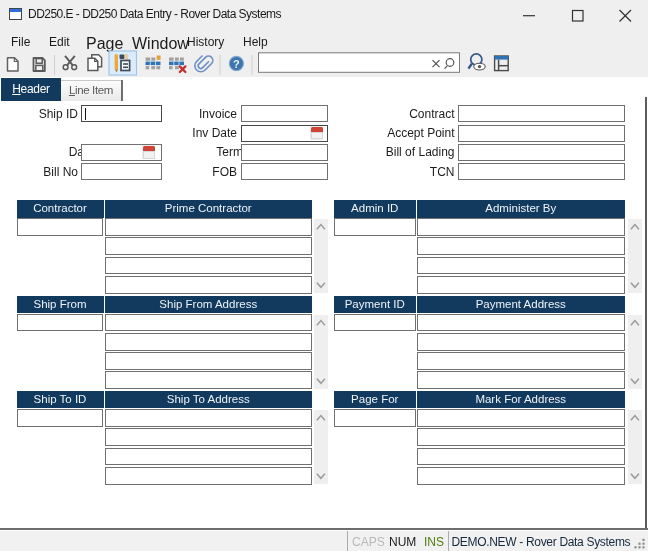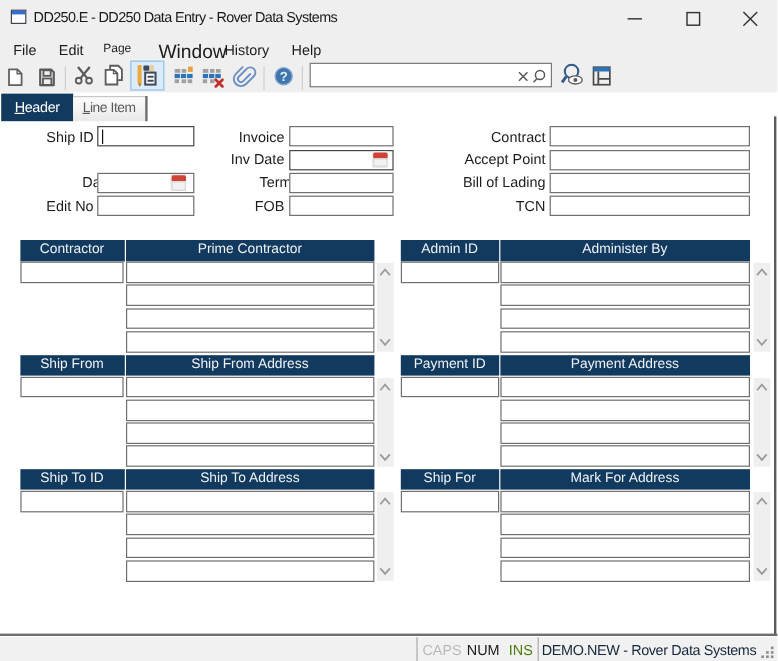--- a/index.html
+++ b/index.html
@@ -27,21 +27,21 @@
 
 <svg class="abs" style="left:500px;top:0px;" width="148" height="30" viewBox="0 0 148 30">
   <line x1="23" y1="15.7" x2="35" y2="15.7" stroke="#333" stroke-width="1.2"></line>
   <rect x="72.5" y="10.5" width="10.5" height="10.5" fill="none" stroke="#333" stroke-width="1.2"></rect>
   <line x1="119.5" y1="10" x2="131" y2="21.5" stroke="#333" stroke-width="1.2"></line>
   <line x1="131" y1="10" x2="119.5" y2="21.5" stroke="#333" stroke-width="1.2"></line>
 </svg>
 
 <div class="abs" style="left:11px;top:35px;font-size:12px;color:#1b1b1b;">File</div>
 <div class="abs" style="left:49px;top:35px;font-size:12px;color:#1b1b1b;">Edit</div>
-<div class="abs" style="left:86px;top:35px;font-size:10px;color:#1b1b1b;">Page</div>
+<div class="abs" style="left:86px;top:35px;font-size:16px;color:#1b1b1b;">Page</div>
 <div class="abs" style="left:132px;top:35px;font-size:16px;color:#1b1b1b;">Window</div>
 <div class="abs" style="left:187px;top:35px;font-size:12px;color:#1b1b1b;">History</div>
 <div class="abs" style="left:243px;top:35px;font-size:12px;color:#1b1b1b;">Help</div>
 
 <svg class="abs" style="left:0;top:50px;" width="648" height="28" viewBox="0 0 648 28">
 
   <path d="M7.5 7.8 L14.5 7.8 L18 11.3 L18 21 L7.5 21 Z" fill="#fdfdfd" stroke="#606060" stroke-width="1.5" stroke-linejoin="round"></path>
   <path d="M14.3 8 L14.3 11.5 L17.8 11.5" fill="none" stroke="#606060" stroke-width="1.2"></path>
 
   <path d="M33.5 8 L42.5 8 L44.8 10.3 L44.8 21 L33.5 21 Z" fill="none" stroke="#5a5a5a" stroke-width="1.8" stroke-linejoin="round"></path>
@@ -144,21 +144,21 @@
 <div class="lbl" style="left:0px;top:107px;width:78px;">Ship ID</div>
 <div class="inp" style="left:81px;top:105.4px;width:81px;height:17px;border-color:#464646;"></div>
 <div class="abs" style="left:84.5px;top:107.9px;width:1.2px;height:12px;background:#111;"></div>
 <div class="lbl" style="left:0px;top:145.4px;width:78px;margin-left:16px;">Date</div>
 <div class="inp" style="left:81px;top:143.8px;width:81px;height:17px;"></div>
 <div class="abs" style="left:141.5px;top:145.3px;width:13.5px;height:13.8px;background:#ebebeb;"></div>
 <div class="cal" style="left:143px;top:146px;">
     <div class="t"></div>
     <div class="b"></div>
   </div>
-<div class="lbl" style="left:0px;top:164.6px;width:78px;">Edit No</div>
+<div class="lbl" style="left:0px;top:164.6px;width:78px;">Bill No</div>
 <div class="inp" style="left:81px;top:163px;width:81px;height:17px;"></div>
 
 <div class="lbl" style="left:140px;top:107px;width:97px;">Invoice</div>
 <div class="inp" style="left:241px;top:105.4px;width:87px;height:17px;"></div>
 <div class="lbl" style="left:140px;top:126.2px;width:97px;">Inv Date</div>
 <div class="inp" style="left:241px;top:124.6px;width:87px;height:17.4px;border-color:#464646;"></div>
 <div class="abs" style="left:309.5px;top:126.1px;width:13.5px;height:13.8px;background:#ebebeb;"></div>
 <div class="cal" style="left:311px;top:126.8px;">
     <div class="t"></div>
     <div class="b"></div>
@@ -235,21 +235,21 @@
 <div class="inp" style="left:105px;top:409px;width:206.5px;height:17.8px;"></div>
 <div class="inp" style="left:105px;top:428.3px;width:206.5px;height:17.8px;"></div>
 <div class="inp" style="left:105px;top:447.6px;width:206.5px;height:17.8px;"></div>
 <div class="inp" style="left:105px;top:466.9px;width:206.5px;height:17.8px;"></div>
 <div class="sbar" style="left:313.5px;top:410px;height:74px;"></div>
 <svg class="abs" style="left:313.5px;top:410px;" width="15" height="74" viewBox="0 0 15 74">
   <path d="M2.9 10.2 L6.9 5.6 L10.9 10.2" fill="none" stroke="#9a9a9a" stroke-width="1.5"></path>
   <path d="M2.9 63.7 L6.9 68.3 L10.9 63.7" fill="none" stroke="#9a9a9a" stroke-width="1.5"></path>
 </svg>
 
-<div class="hdrcell" style="left:334px;top:390.5px;width:81.5px;">Ship For</div>
+<div class="hdrcell" style="left:334px;top:390.5px;width:81.5px;">Page For</div>
 <div class="hdrcell" style="left:417px;top:390.5px;width:207.5px;">Mark For Address</div>
 <div class="inp" style="left:334px;top:409px;width:81.5px;height:17.8px;"></div>
 <div class="inp" style="left:417px;top:409px;width:207.5px;height:17.8px;"></div>
 <div class="inp" style="left:417px;top:428.3px;width:207.5px;height:17.8px;"></div>
 <div class="inp" style="left:417px;top:447.6px;width:207.5px;height:17.8px;"></div>
 <div class="inp" style="left:417px;top:466.9px;width:207.5px;height:17.8px;"></div>
 <div class="sbar" style="left:627.5px;top:410px;height:74px;"></div>
 <svg class="abs" style="left:627.5px;top:410px;" width="15" height="74" viewBox="0 0 15 74">
   <path d="M2.9 10.2 L6.9 5.6 L10.9 10.2" fill="none" stroke="#9a9a9a" stroke-width="1.5"></path>
   <path d="M2.9 63.7 L6.9 68.3 L10.9 63.7" fill="none" stroke="#9a9a9a" stroke-width="1.5"></path>

